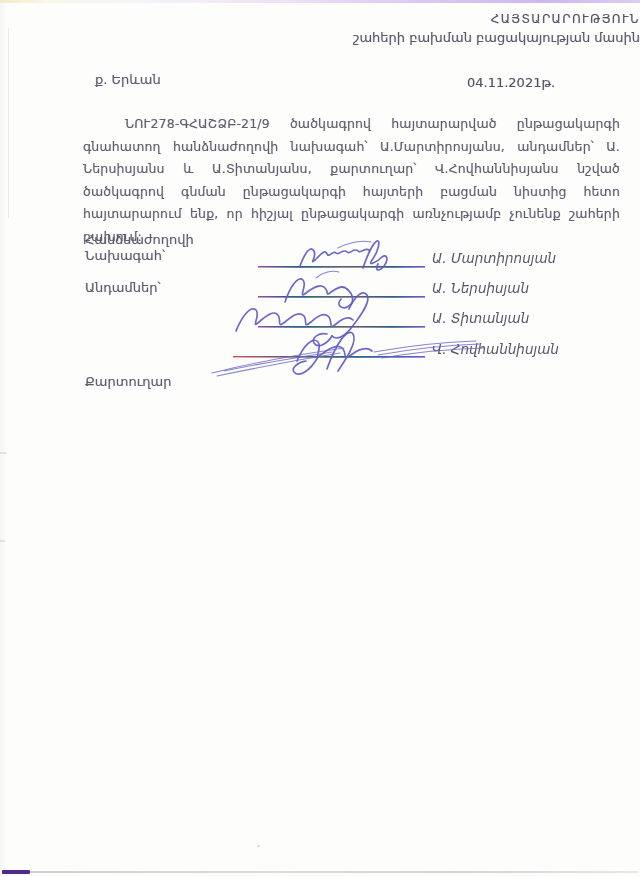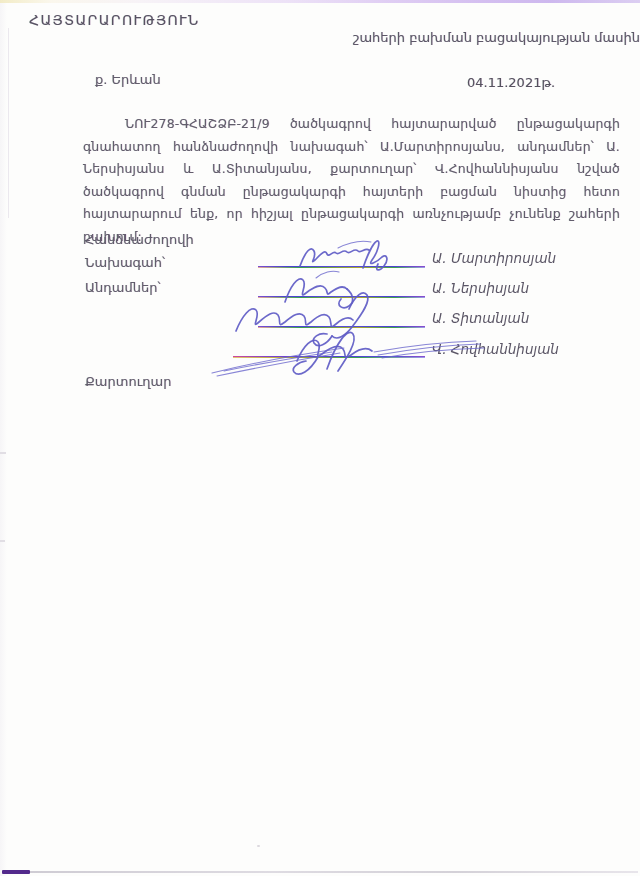--- a/index.html
+++ b/index.html
@@ -26,36 +26,36 @@
   .speck{position:absolute;left:257px;top:845px;width:3px;height:2px;background:#dcd9df;border-radius:1px;}
   .artifact-bottom-dark{
     position:absolute;left:2px;top:870px;width:28px;height:4px;
     background:#532a8c;border-radius:1px;
   }
   .artifact-bottom-line{
     position:absolute;left:30px;top:871px;width:608px;height:2px;
     background:linear-gradient(90deg,#cfccd4,#dedbe2 40%,#d4d1d8 70%,#e8e5eb);
   }
   .title{
-    position:absolute;left:29px;right:0;top:12px;text-align:left;
-    font-size:14px;letter-spacing:1.4px;color:#575262;
+    position:absolute;left:20px;right:0;top:12px;text-align:right;
+    font-size:12px;letter-spacing:1.4px;color:#575262;
   }
   .subtitle{
     position:absolute;left:30px;right:0;top:30px;text-align:right;
     font-size:13px;color:#5d5868;
   }
   .city{position:absolute;left:95px;top:72px;font-size:13px;}
   .date{position:absolute;left:467px;top:75px;font-size:13px;color:#56515f;}
   .body-par{
     position:absolute;left:83px;top:113px;width:537px;
     font-size:12.5px;line-height:22.6px;text-align:justify;
     text-indent:42px;letter-spacing:.15px;word-spacing:2.5px;
   }
   .lbl{position:absolute;left:85px;font-size:13px;}
-  .l1a{top:232px;} .l1b{top:248px;margin-top:7px;} .l2{top:280px;} .l4{top:341px;margin-top:33px;}
+  .l1a{top:232px;} .l1b{top:248px;} .l2{top:280px;} .l4{top:341px;margin-top:33px;}
   .sig-name{
     position:absolute;left:432px;font-size:13.5px;font-style:italic;color:#5b5666;
   }
   .n1{top:250px;} .n2{top:280px;} .n3{top:310px;} .n4{top:341px;}
   .sig-line{
     position:absolute;height:2px;
     background:
       linear-gradient(90deg,#7a4fd0,#4a43d0 18%,#5a4fd8 50%,#4a43d0 80%,#8a4fd0) top/100% 1px no-repeat,
       linear-gradient(90deg,rgba(210,90,90,.55),#3aa050 25%,#b0a832 60%,#3aa050 82%,rgba(95,85,220,.6)) bottom/100% 1px no-repeat;
   }

